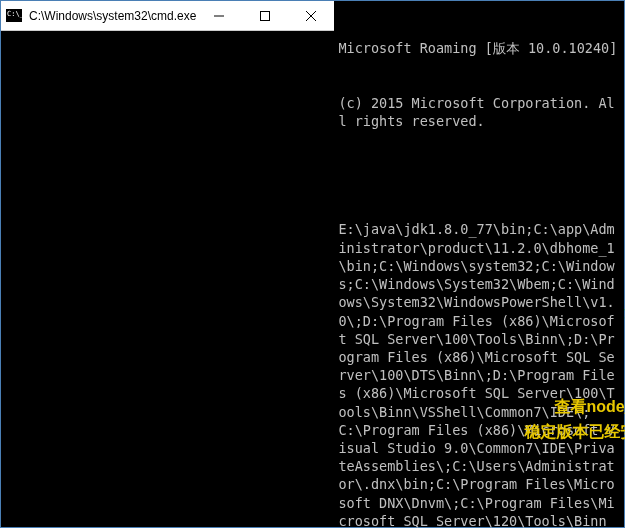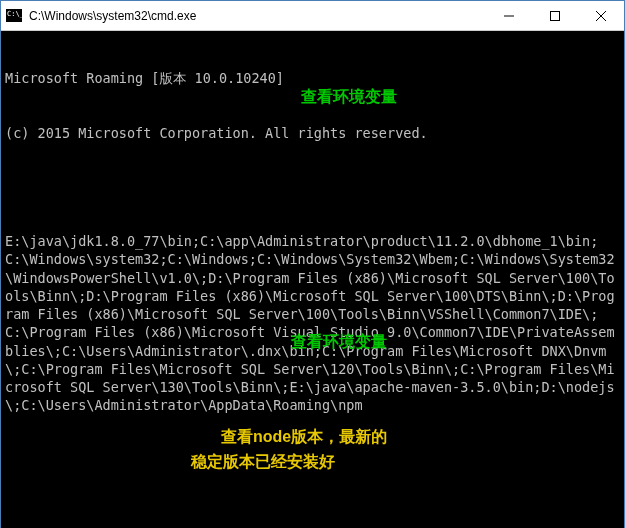--- a/index.html
+++ b/index.html
@@ -8,21 +8,21 @@
       height: 528px;
       font-family: "Consolas", "Courier New", monospace;
       font-size: 13px;
       overflow: hidden;
       background: #000;
     }
     .window {
       width: 100%;
       height: 100%;
       display: flex;
-      flex-direction: column;
+      flex-direction: row;
       border: 1px solid #4a7fb5;
     }
     .titlebar {
       height: 30px;
       background: #fff;
       display: flex;
       align-items: center;
       border-bottom: 1px solid #ccc;
     }
     .app-icon {

